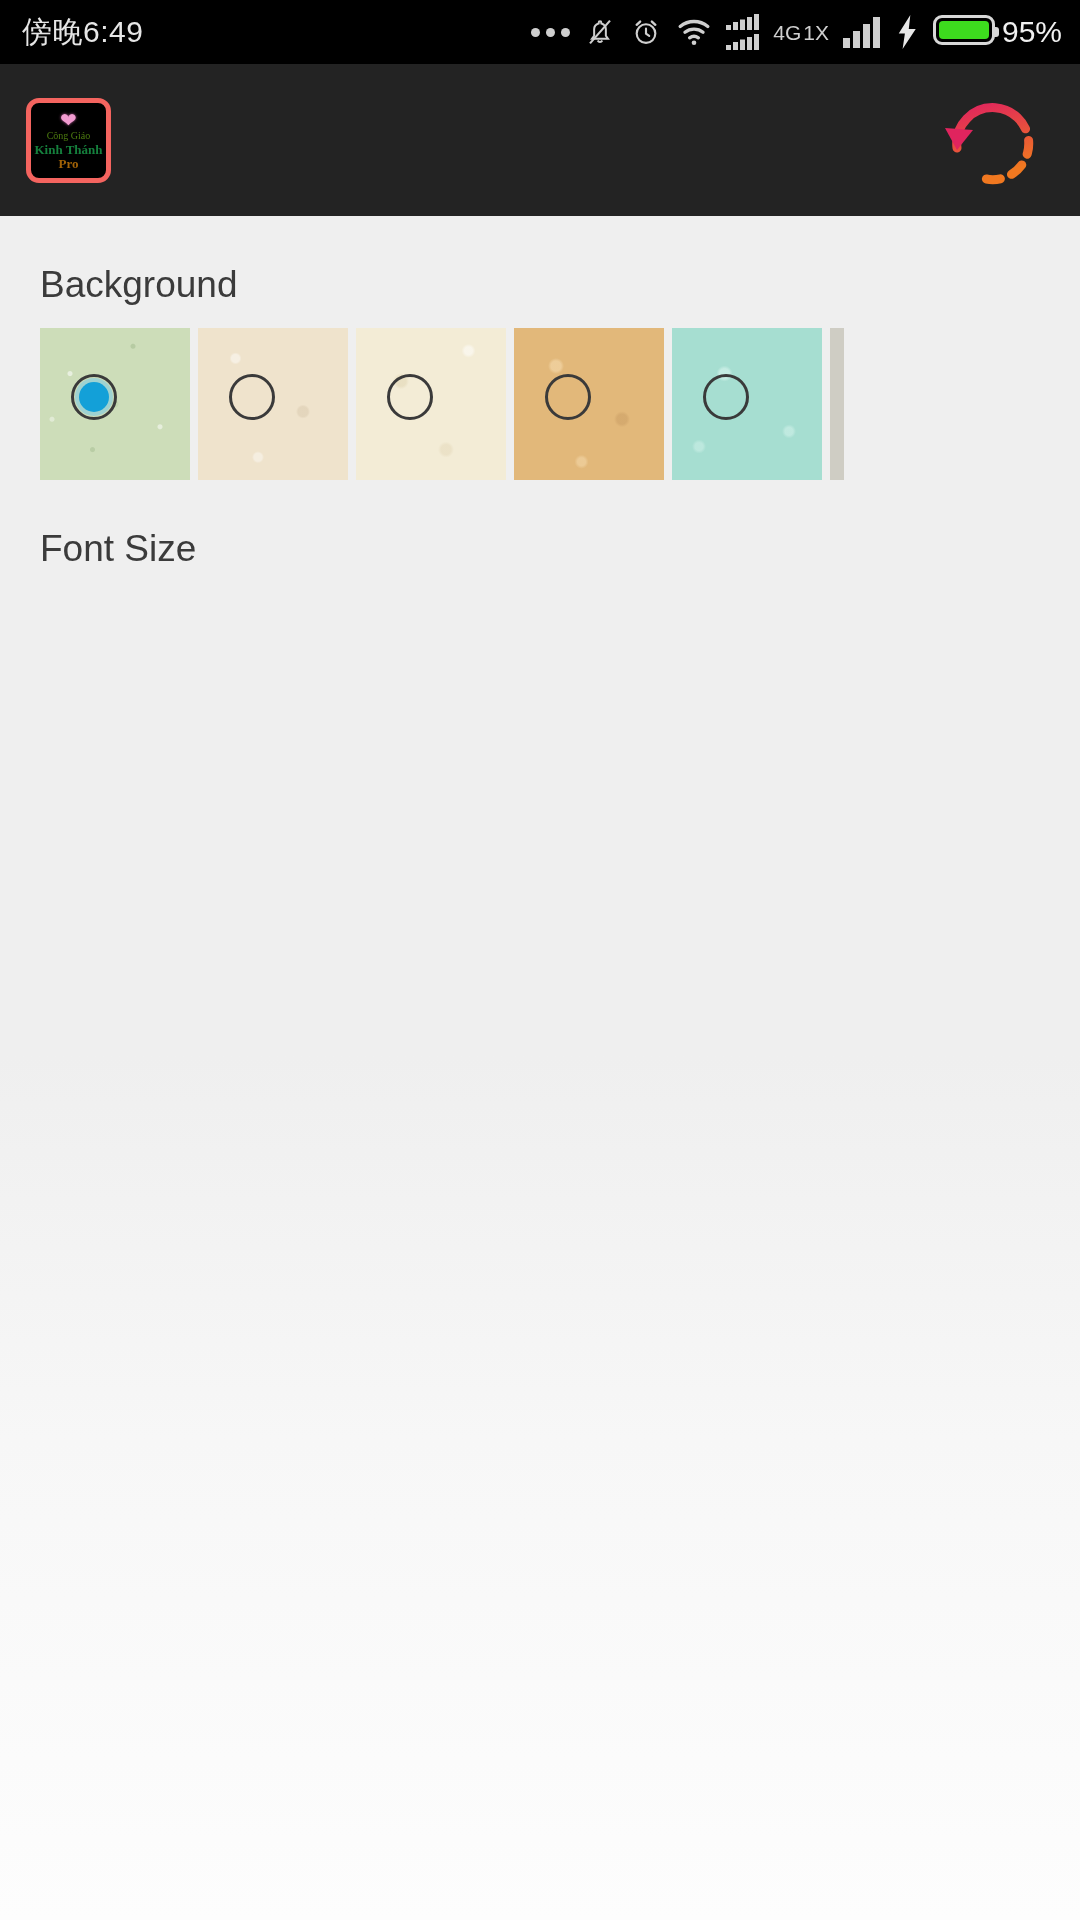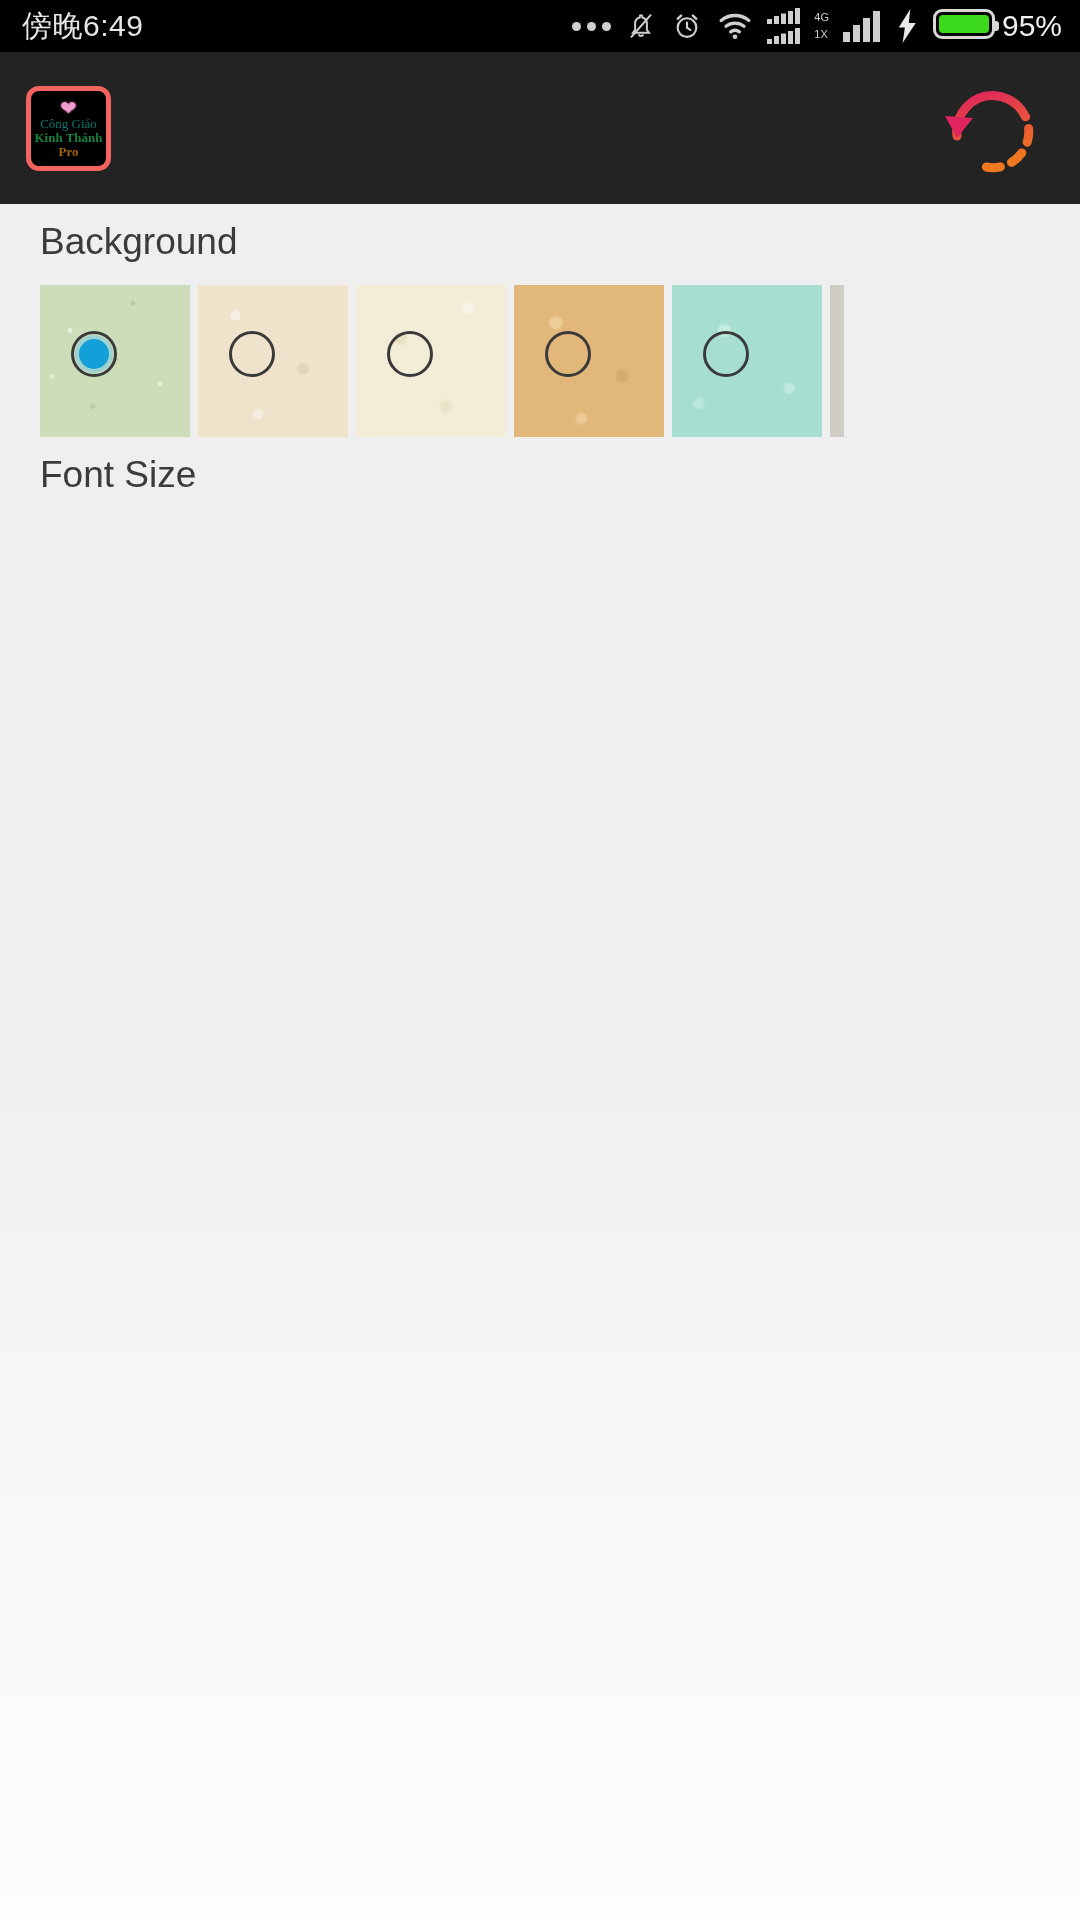--- a/index.html
+++ b/index.html
@@ -7,60 +7,60 @@
     width:1080px; height:1920px;
     font-family:"Liberation Sans", sans-serif;
     background:#efefef;
     overflow:hidden;
   }
   .screen { position:relative; width:1080px; height:1920px;
             background:linear-gradient(#efefef 0%, #efefef 55%, #f7f7f7 75%, #fdfdfd 100%); }
 
   
   .statusbar {
-    height:52px; background:#000; display:flex; align-items:center;
+    height:64px; background:#000; display:flex; align-items:center;
     padding:0 18px 0 22px; color:#d8d8d8;gap:7px;
   }
   .clock { font-size:30px; color:#e6e6e6; letter-spacing:.5px; }
   .sb-right { margin-left:auto; display:flex; align-items:center; gap:14px; }
   .dots { display:flex; gap:6px; align-items:center; }
   .dots i { width:9px; height:9px; border-radius:50%; background:#cfcfcf; display:block; }
   .sbicon { display:block; }
   .sig-stack { display:flex; align-items:center; gap:5px; }
   .sig-rows { display:flex; flex-direction:column; gap:3px; }
-  .sig-labels { display:flex; flex-direction:column; gap:2px;
-                font-size:11px; line-height:15px; color:#cfcfcf; }
+  .sig-labels { display:flex; flex-direction:row; gap:2px;
+                font-size:21px; line-height:15px; color:#cfcfcf; }
   .batt-wrap { display:flex; gap:7px; }
   .batt { width:62px; height:30px; border:3px solid #d8d8d8; border-radius:9px;
           padding:3px; position:relative; }
   .batt::after { content:""; position:absolute; right:-7px; top:9px; width:5px; height:10px;
                  background:#d8d8d8; border-radius:0 3px 3px 0; }
   .batt span { display:block; height:100%; background:#3ddb1e; border-radius:4px; }
   .pct { font-size:30px; color:#f0f0f0; }
 
   
   .appbar { height:152px; background:#232323; display:flex; align-items:center;
             padding:0 28px 0 26px; position:relative; }
   .logo { width:85px; height:85px; border:5px solid #f4645f; border-radius:13px;
           background:#000; display:flex; flex-direction:column; align-items:center;
           justify-content:center; overflow:hidden; flex:none; }
   .logo .heart { font-size:20px; color:#f19bd0; line-height:16px; margin-top:2px;
                  text-shadow:0 0 3px #c060a0; }
-  .logo .l1 { font-family:"Liberation Serif", serif; font-size:13px; color:#0f766e; line-height:15px; }
+  .logo .l1 { font-family:"Liberation Serif", serif; font-size:10px; color:#4d7c0f; line-height:15px; }
   .logo .l2 { font-family:"Liberation Serif", serif; font-weight:bold; font-size:13px;
               color:#15803d; line-height:14px; }
   .logo .l3 { font-family:"Liberation Serif", serif; font-weight:bold; font-size:13px;
               color:#a16207; line-height:13px; }
   .apptitle { color:#fff; font-size:46px; margin-left:33px; letter-spacing:.3px; }
   .refresh-btn { margin-left:auto; width:120px; height:110px; display:flex;
                  align-items:center; justify-content:center; }
 
   
   .content { padding:0 0 0 40px; }
-  .section-label { font-size:37px; color:#3b3b3b; margin-top:17px; margin-bottom:22px; }
+  .section-label { font-size:37px; color:#3b3b3b; margin-top:48px; margin-bottom:22px; }
   .thumb-row { display:flex; gap:8px; overflow:hidden; width:1040px; }
   .thumb { width:150px; height:152px; position:relative; flex:none; }
   .thumb .radio-dot { position:absolute; left:31px; top:46px; }
 
   .radio-off { width:46px; height:46px; border-radius:50%; border:3px solid #3a3a3a;
                box-sizing:border-box; background:transparent; }
   .radio-on { width:46px; height:46px; border-radius:50%; border:3px solid #3a3a3a;
               box-sizing:border-box; display:flex; align-items:center; justify-content:center; }
   .radio-on i { width:30px; height:30px; border-radius:50%; background:#13a0d8;
                 box-shadow:0 0 0 4px rgba(120,200,230,.55); display:block; }

